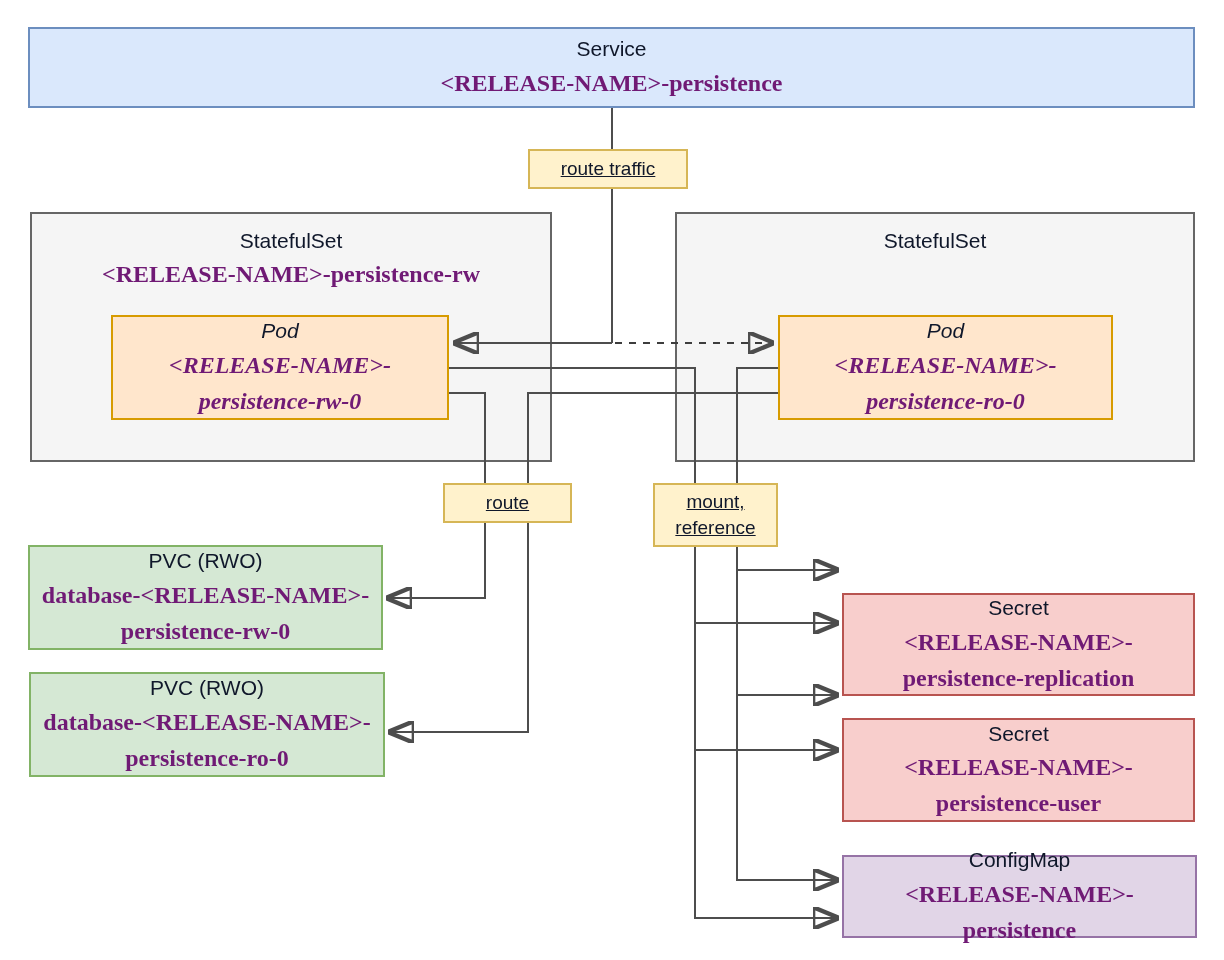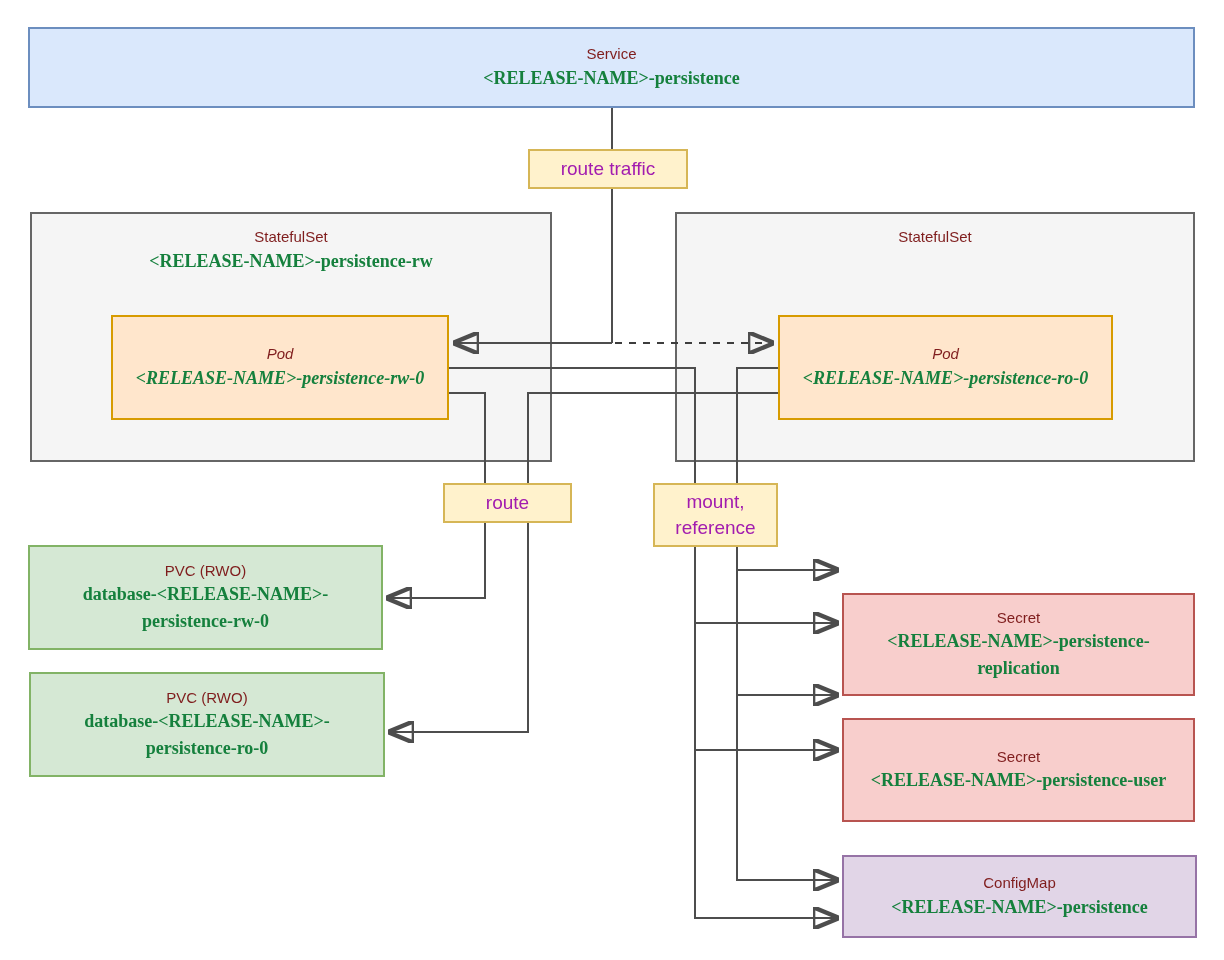--- a/index.html
+++ b/index.html
@@ -5,23 +5,23 @@
   html,body { margin:0; padding:0; background:#ffffff; }
   .canvas {
     position:relative; width:1224px; height:960px; background:#ffffff;
     font-family:"Liberation Sans", sans-serif; overflow:hidden;
   }
   .node {
     position:absolute; box-sizing:border-box;
     display:flex; flex-direction:column; align-items:center; justify-content:center;
     text-align:center; z-index:3;
   }
-  .title { font-size:15px; color:#7f1d1d; line-height:1.45; }
-  .name  { font-family:"Liberation Serif", serif; font-weight:bold; font-size:18px;
-           color:#15803d; line-height:1.5; }
+  .title { font-size:21px; color:#0f172a; line-height:1.45; }
+  .name  { font-family:"Liberation Serif", serif; font-weight:bold; font-size:24px;
+           color:#701a75; line-height:1.5; }
   
   .service   { left:28px;  top:27px;  width:1167px; height:81px;
                background:#dae8fc; border:2px solid #6c8ebf; }
   .ss        { background:#f5f5f5; border:2px solid #666666; z-index:1;
                justify-content:flex-start; padding-top:12px; }
   .ss-rw     { left:30px;  top:212px; width:522px; height:250px; }
   .ss-ro     { left:675px; top:212px; width:520px; height:250px; }
   .pod       { background:#ffe6cc; border:2px solid #d79b00;font-style:italic; }
   .pod-rw    { left:111px; top:315px; width:338px; height:105px; }
   .pod-ro    { left:778px; top:315px; width:335px; height:105px; }
@@ -33,21 +33,21 @@
   .secret-replication { left:842px; top:545px; width:353px; height:103px; }
   .secret-user        { left:842px; top:670px; width:353px; height:104px; }
   .pvc .name, .secret .name, .configmap .name { max-width:330px; }
   .configmap { left:842px; top:855px; width:355px; height:83px;
                background:#e1d5e7; border:2px solid #9673a6; }
   
   .edge-label {
     position:absolute; box-sizing:border-box; z-index:4;
     background:#fff2cc; border:2px solid #d6b656;
     display:flex; align-items:center; justify-content:center;
-    text-align:center; font-size:19px; color:#a21caf; line-height:1.35;
+    text-align:center; font-size:19px; color:#0f172a; line-height:1.35;text-decoration:underline;
   }
   .lbl-route { left:528px; top:149px; width:160px; height:40px; }
   .lbl-mount { left:443px; top:483px; width:129px; height:40px; }
   .lbl-mount-ref { left:653px; top:483px; width:125px; height:64px; padding:17px; }
   
   svg.connectors { position:absolute; left:0; top:0; z-index:2; pointer-events:none; }
   svg.connectors path { fill:none; stroke:#4d4d4d; stroke-width:2; }
   svg.connectors path.dashed { stroke-dasharray:7 7; stroke:#3d3d3d; }
 </style>
 </head>

